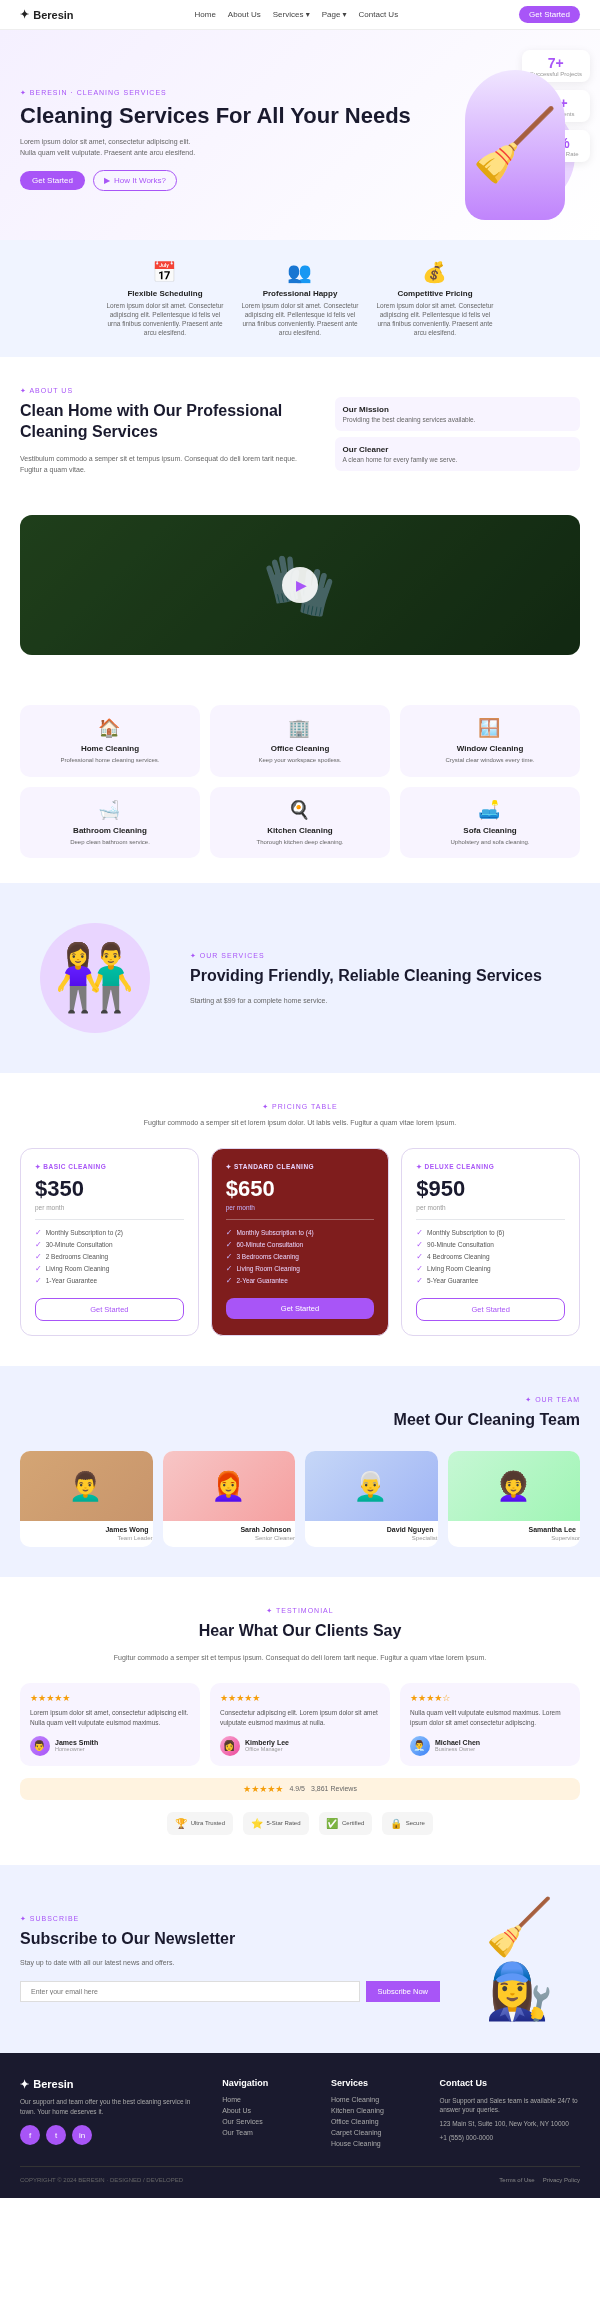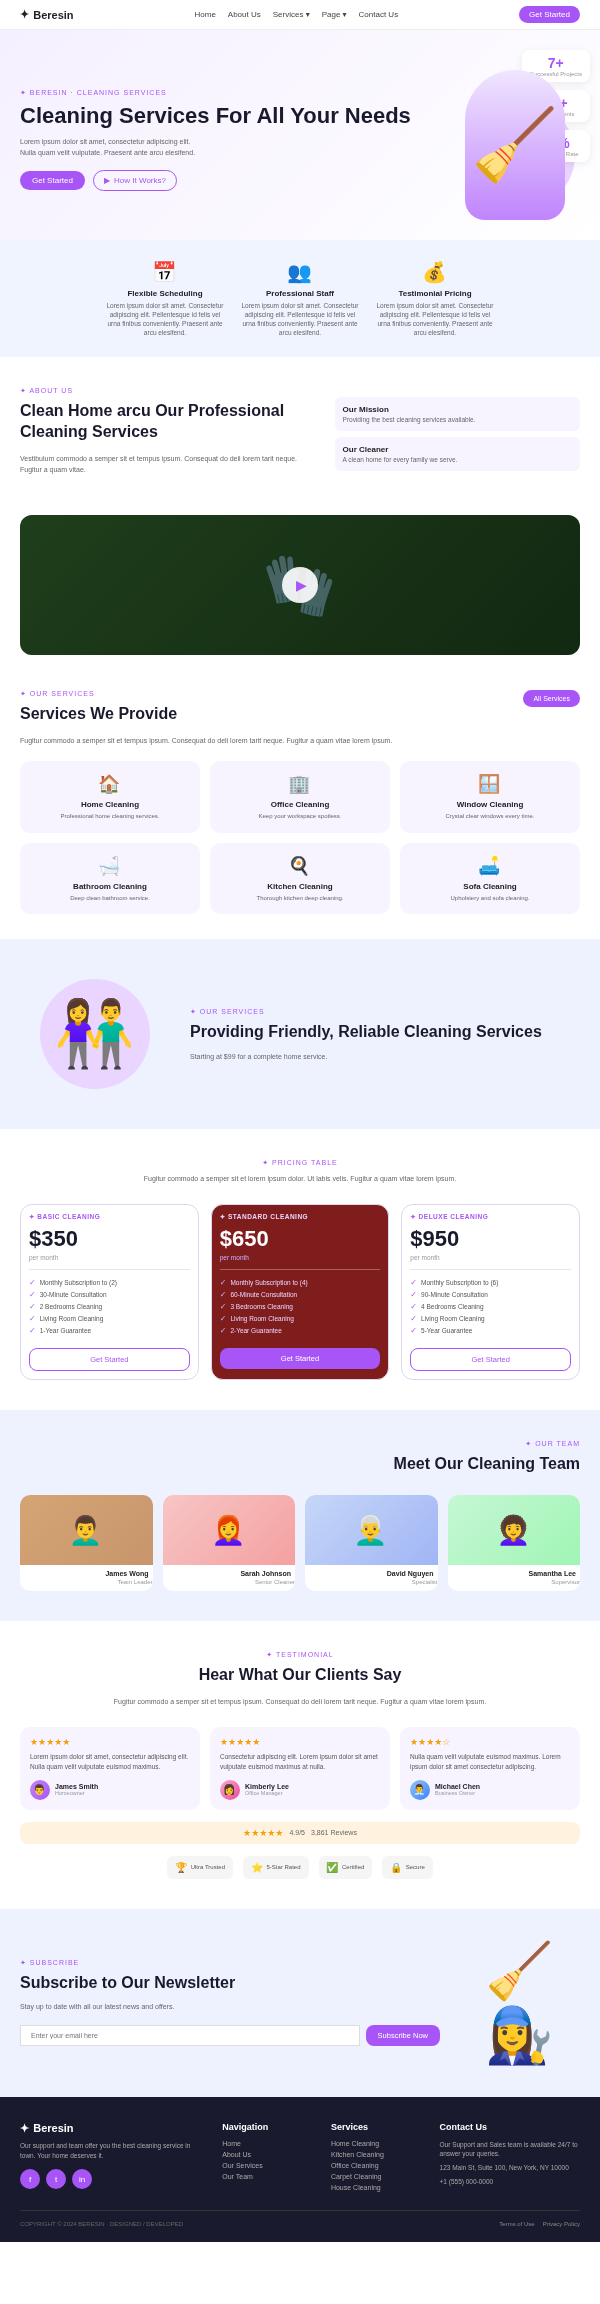--- a/index.html
+++ b/index.html
@@ -71,21 +71,21 @@
     .providing-image { width: 150px; position: relative; }
     .providing-circle { width: 110px; height: 110px; background: #e9d5ff; border-radius: 50%; position: absolute; top: 50%; left: 50%; transform: translate(-50%, -50%); }
     .providing-people { font-size: 65px; position: relative; z-index: 2; text-align: center; }
     .providing-text { flex: 1; }
     .providing-subtitle { font-size: 7px; color: #666; margin-top: 8px; }
 
     
     .pricing { padding: 30px 20px; text-align: center; }
     .pricing-header { margin-bottom: 20px; }
     .pricing-cards { display: flex; gap: 12px; justify-content: center; align-items: stretch; }
-    .pricing-card { flex: 1; border: 1px solid #e0d6f0; border-radius: 12px; padding: 8px; text-align: left; max-width: 200px; }
+    .pricing-card { flex: 1; border: 1px solid #e0d6f0; border-radius: 12px; padding: 14px; text-align: left; max-width: 200px; }
     .pricing-card.featured { background: #7f1d1d; color: #fff; }
     .pricing-tag { font-size: 6.5px; text-transform: uppercase; letter-spacing: 0.5px; color: #a855f7; margin-bottom: 5px; font-weight: 700; }
     .pricing-card.featured .pricing-tag { color: #e9d5ff; }
     .pricing-price { font-size: 22px; font-weight: 800; color: #1a1a2e; margin-bottom: 2px; }
     .pricing-card.featured .pricing-price { color: #fff; }
     .pricing-period { font-size: 6.5px; color: #999; margin-bottom: 8px; }
     .pricing-card.featured .pricing-period { color: #c4b5fd; }
     .pricing-divider { height: 1px; background: #e5e7eb; margin: 8px 0; }
     .pricing-card.featured .pricing-divider { background: rgba(255,255,255,0.3); }
     .pricing-feature { font-size: 6.5px; color: #555; margin-bottom: 3px; display: flex; align-items: center; gap: 4px; }
@@ -120,21 +120,21 @@
     .trust-badge { background: #f5f5f5; border-radius: 6px; padding: 6px 8px; font-size: 6px; color: #555; display: flex; align-items: center; gap: 3px; }
     .badge-icon { font-size: 10px; }
 
     
     .newsletter { background: #eef2ff; padding: 30px 20px; display: flex; gap: 20px; align-items: center; }
     .newsletter-text { flex: 1; }
     .newsletter-title { font-size: 16px; font-weight: 800; color: #1a1a2e; line-height: 1.3; margin-bottom: 8px; }
     .newsletter-desc { font-size: 7px; color: #666; margin-bottom: 12px; line-height: 1.5; }
     .newsletter-form { display: flex; gap: 6px; }
     .newsletter-input { flex: 1; border: 1px solid #ddd; border-radius: 0; padding: 6px 10px; font-size: 7px; background: #fff; }
-    .btn-subscribe { background: #a855f7; color: #fff; border: none; border-radius: 8px; padding: 6px 12px; font-size: 7.5px; cursor: pointer; white-space: nowrap; }
+    .btn-subscribe { background: #a855f7; color: #fff; border: none; border-radius: 0; padding: 6px 12px; font-size: 7.5px; cursor: pointer; white-space: nowrap; }
     .newsletter-image { width: 120px; font-size: 55px; text-align: center; }
 
     
     footer { background: #1a1a2e; color: #ccc; padding: 25px 20px 15px; }
     .footer-grid { display: grid; grid-template-columns: 2fr 1fr 1fr 1.5fr; gap: 15px; margin-bottom: 15px; }
     .footer-logo { display: flex; align-items: center; gap: 4px; font-weight: 700; font-size: 11px; color: #fff; margin-bottom: 6px; }
     .footer-desc { font-size: 6.5px; color: #aaa; line-height: 1.6; margin-bottom: 8px; }
     .footer-social { display: flex; gap: 6px; }
     .social-icon { width: 20px; height: 20px; background: #a855f7; border-radius: 50%; display: flex; align-items: center; justify-content: center; font-size: 8px; color: #fff; cursor: pointer; }
     .footer-col-title { font-size: 9px; font-weight: 700; color: #fff; margin-bottom: 8px; }
@@ -198,34 +198,34 @@
 </section>
 
 <section class="features">
   <div class="feature-item">
     <div class="feature-icon">📅</div>
     <div class="feature-title">Flexible Scheduling</div>
     <div class="feature-desc">Lorem ipsum dolor sit amet. Consectetur adipiscing elit. Pellentesque id felis vel urna finibus conveniently. Praesent ante arcu elesifend.</div>
   </div>
   <div class="feature-item">
     <div class="feature-icon">👥</div>
-    <div class="feature-title">Professional Staff</div>
+    <div class="feature-title">Professional Happy</div>
     <div class="feature-desc">Lorem ipsum dolor sit amet. Consectetur adipiscing elit. Pellentesque id felis vel urna finibus conveniently. Praesent ante arcu elesifend.</div>
   </div>
   <div class="feature-item">
     <div class="feature-icon">💰</div>
-    <div class="feature-title">Testimonial Pricing</div>
+    <div class="feature-title">Competitive Pricing</div>
     <div class="feature-desc">Lorem ipsum dolor sit amet. Consectetur adipiscing elit. Pellentesque id felis vel urna finibus conveniently. Praesent ante arcu elesifend.</div>
   </div>
 </section>
 
 <section class="about">
   <div class="about-left">
     <div class="section-eyebrow">✦ About Us</div>
-    <h2 class="section-title">Clean Home arcu Our Professional Cleaning Services</h2>
+    <h2 class="section-title">Clean Home with Our Professional Cleaning Services</h2>
     <p class="section-desc">Vestibulum commodo a semper sit et tempus ipsum. Consequat do deli lorem tarit neque. Fugitur a quam vitae.</p>
   </div>
   <div class="about-right">
     <div class="about-boxes">
       <div class="about-box">
         <div class="about-box-title">Our Mission</div>
         <div class="about-box-desc">Providing the best cleaning services available.</div>
       </div>
       <div class="about-box">
         <div class="about-box-title">Our Cleaner</div>
@@ -238,28 +238,20 @@
 <div class="video-section">
   <span class="video-hands">🧤</span>
   <div class="video-overlay">
     <div class="play-btn">
       <span class="play-icon">▶</span>
     </div>
   </div>
 </div>
 
 <section class="services">
-  <div class="services-header">
-    <div class="services-left">
-      <div class="section-eyebrow">✦ Our Services</div>
-      <h2 class="section-title">Services We Provide</h2>
-      <p class="section-desc">Fugitur commodo a semper sit et tempus ipsum. Consequat do deli lorem tarit neque. Fugitur a quam vitae lorem ipsum.</p>
-    </div>
-    <button class="btn-all-services">All Services</button>
-  </div>
   <div class="services-grid">
     <div class="service-card">
       <div class="service-icon">🏠</div>
       <div class="service-name">Home Cleaning</div>
       <div class="service-desc">Professional home cleaning services.</div>
     </div>
     <div class="service-card">
       <div class="service-icon">🏢</div>
       <div class="service-name">Office Cleaning</div>
       <div class="service-desc">Keep your workspace spotless.</div>

